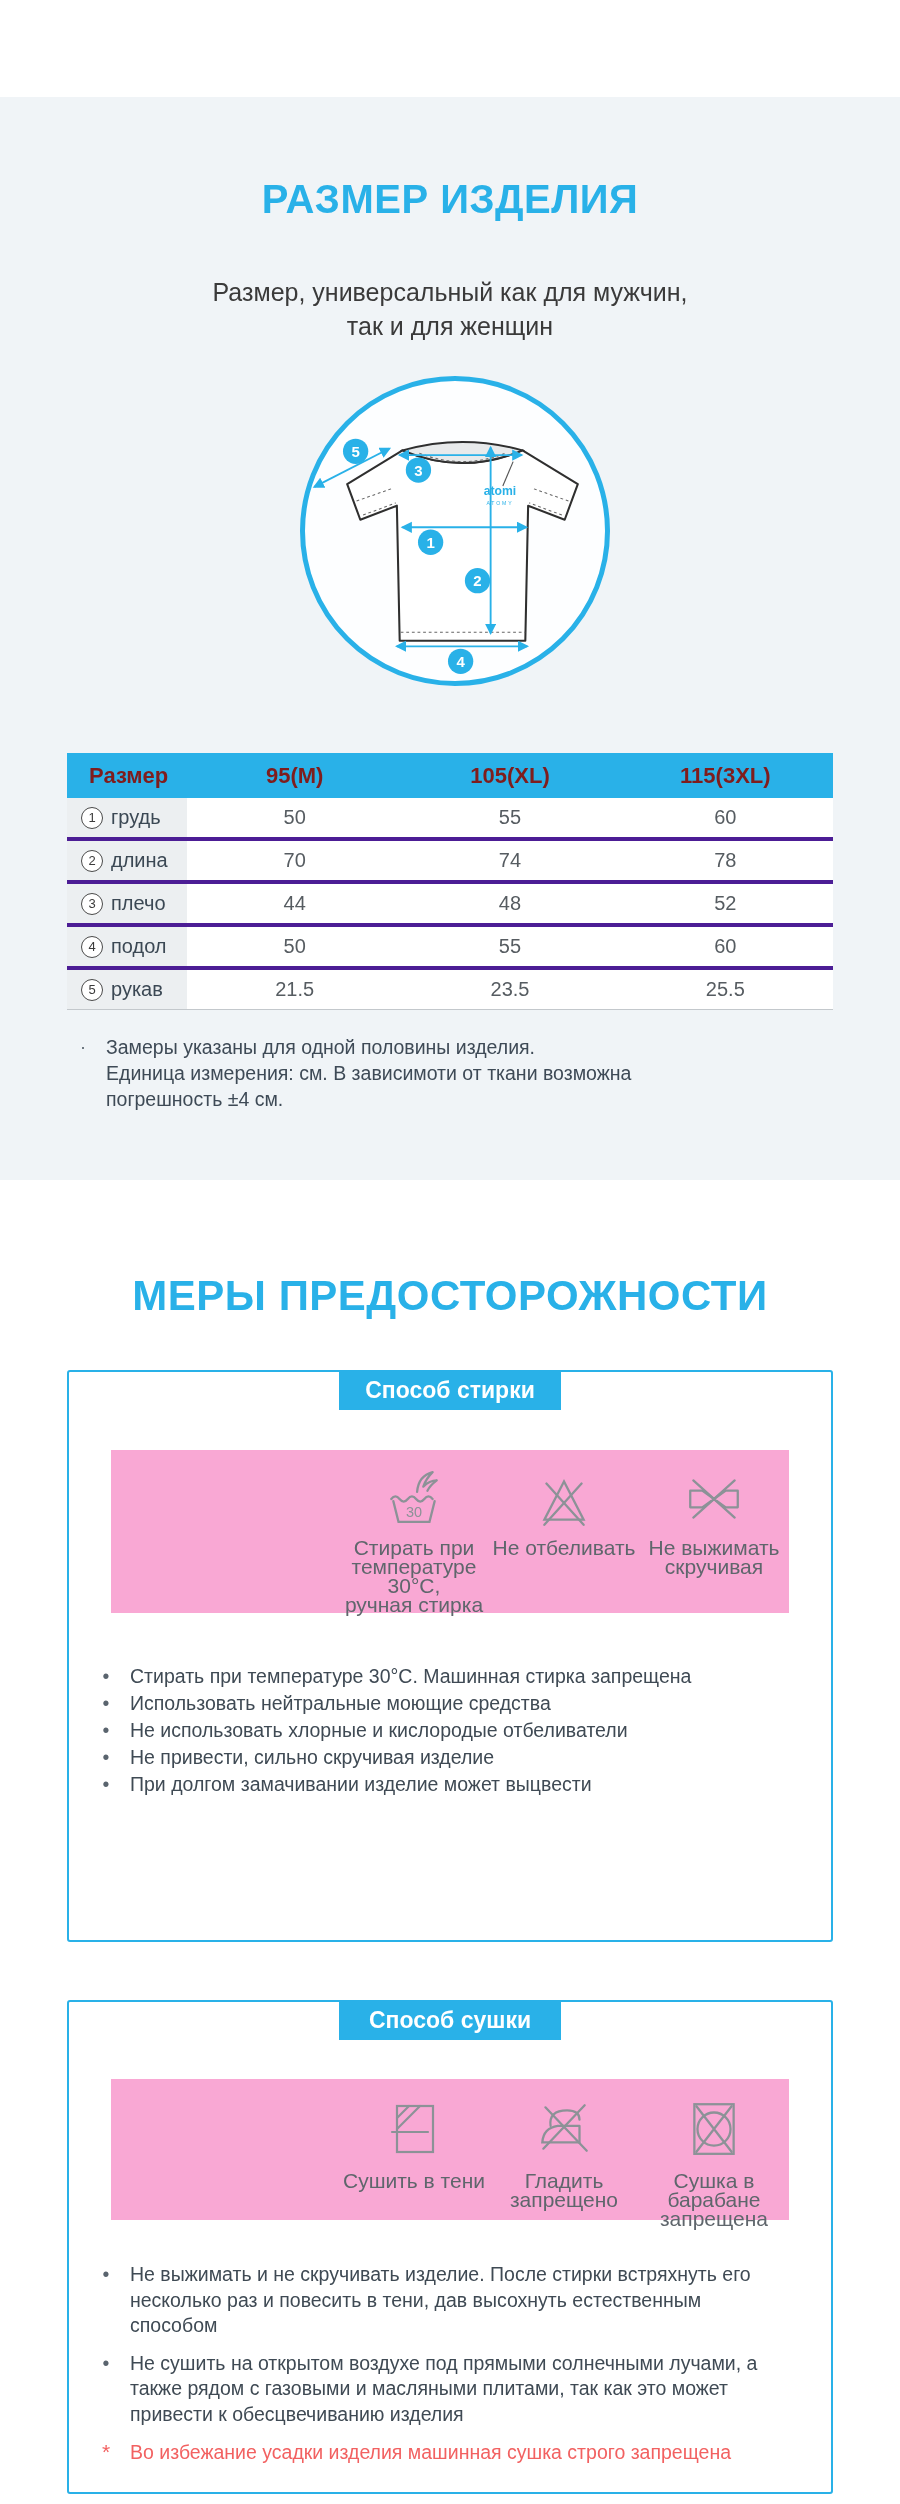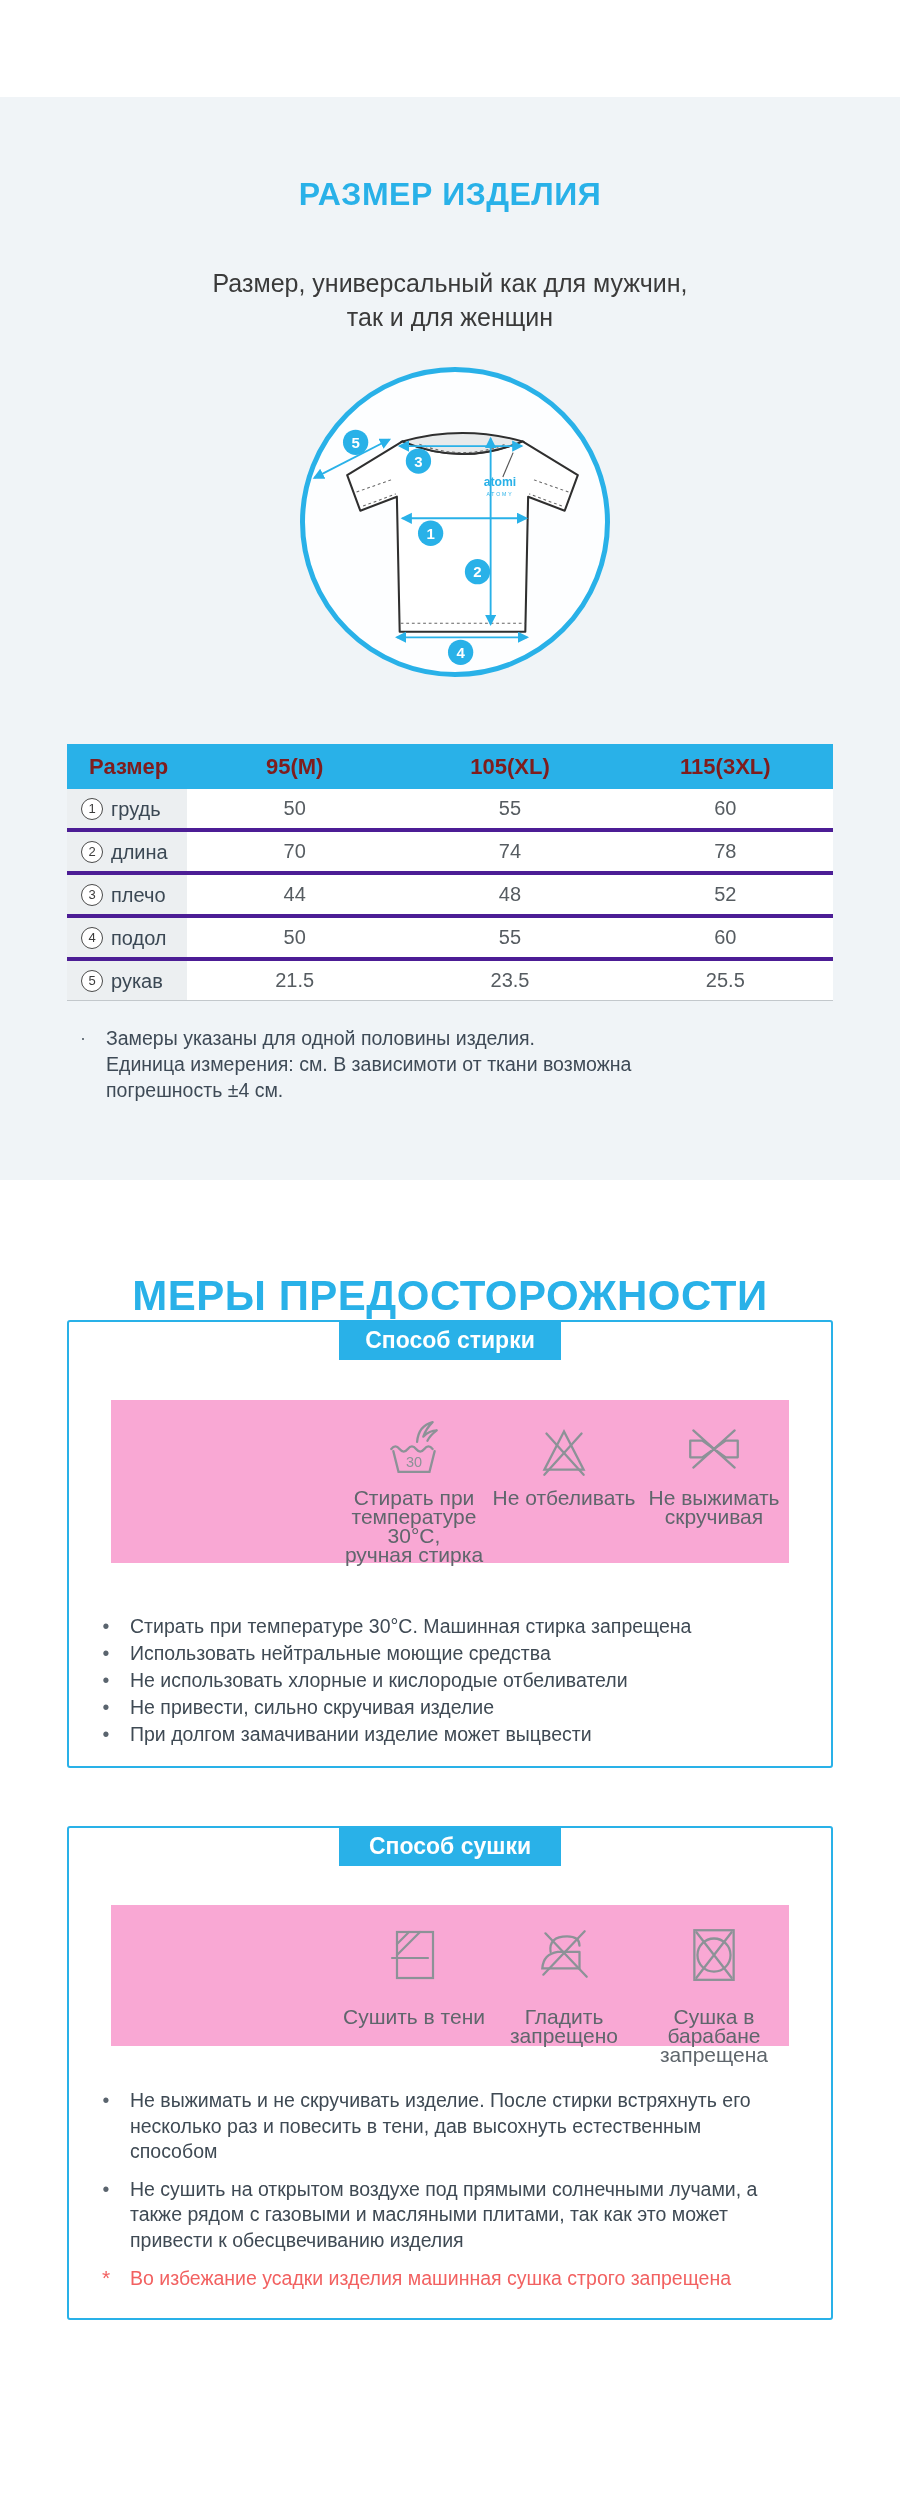--- a/index.html
+++ b/index.html
@@ -7,21 +7,21 @@
     width:900px;min-height:2504px;background:#ffffff;
     font-family:"Liberation Sans","DejaVu Sans",sans-serif;
     color:#3a4550;
   }
   .top-spacer{height:97px;background:#ffffff;}
   .bottom-spacer{height:134px;background:#ffffff;}
 
   
   .size-section{height:1083px;background:#f0f4f7;box-sizing:border-box;padding-top:80px;overflow:hidden;}
   .main-title{
-    margin:0;text-align:center;font-size:32px;font-weight:bold;
+    margin:0;text-align:center;font-size:40px;font-weight:bold;
     line-height:1.1;color:#29b1e8;letter-spacing:0.5px;
   }
   .subtitle{
     margin:54px 0 0 0;text-align:center;font-size:25px;line-height:34px;
     color:#3a3a3a;white-space:pre-line;
   }
   .circle-wrap{width:300px;margin:33px auto 0 auto;}
   .tee-circle{
     width:300px;height:300px;border-radius:50%;
     border:5px solid #29b1e8;background:#fdfeff;position:relative;
@@ -64,40 +64,40 @@
 
   
   .care-title{
     margin:92px 0 0 0;text-align:center;font-size:42px;font-weight:bold;
     line-height:1.15;color:#29b1e8;letter-spacing:0.5px;
   }
   .care-box{
     width:766px;margin:0 auto;border:2px solid #29b1e8;border-radius:3px;
     box-sizing:border-box;position:relative;background:#ffffff;
   }
-  .care-box.wash{height:448px;padding-top:78px;}
+  .care-box.wash{margin-top:50px;height:572px;padding-top:78px;}
   .care-box.dry{margin-top:58px;height:494px;padding-top:77px;}
   .care-tab{
     position:absolute;top:-2px;left:50%;transform:translateX(-50%);
     width:222px;height:40px;background:#29b1e8;color:#ffffff;
     font-size:23px;font-weight:600;display:flex;align-items:center;justify-content:center;
   }
   .icons-panel{
     width:678px;margin:0 auto;background:#f9a8d4;box-sizing:border-box;
     display:flex;justify-content:flex-end;
   }
   .wash .icons-panel{height:163px;padding-top:14px;}
   .dry .icons-panel{height:141px;padding-top:18px;}
   .icon-col{width:150px;text-align:center;}
   .icon-sym{height:66px;display:flex;align-items:flex-end;justify-content:center;}
   .dry .icon-sym{height:62px;}
   .icon-caption{
     margin-top:8px;font-size:21px;line-height:19px;color:#5f666c;white-space:pre-line;
   }
-  .dry .icon-caption{margin-top:22px;}
+  .dry .icon-caption{margin-top:12px;}
 
   .care-bullets{list-style:none;margin:0;padding:0 40px 0 30px;}
   .wash .care-bullets{margin-top:50px;}
   .dry .care-bullets{margin-top:42px;}
   .care-bullets li{display:flex;gap:17px;font-size:19.5px;color:#3f4a54;}
   .wash .care-bullets li{line-height:27px;}
   .dry .care-bullets li{line-height:25.5px;margin-bottom:12px;max-width:700px;}
   .care-bullets .dot{flex:0 0 14px;text-align:center;color:#5a646e;}
   .warning-line{
     display:flex;gap:17px;margin:12px 40px 0 30px;

